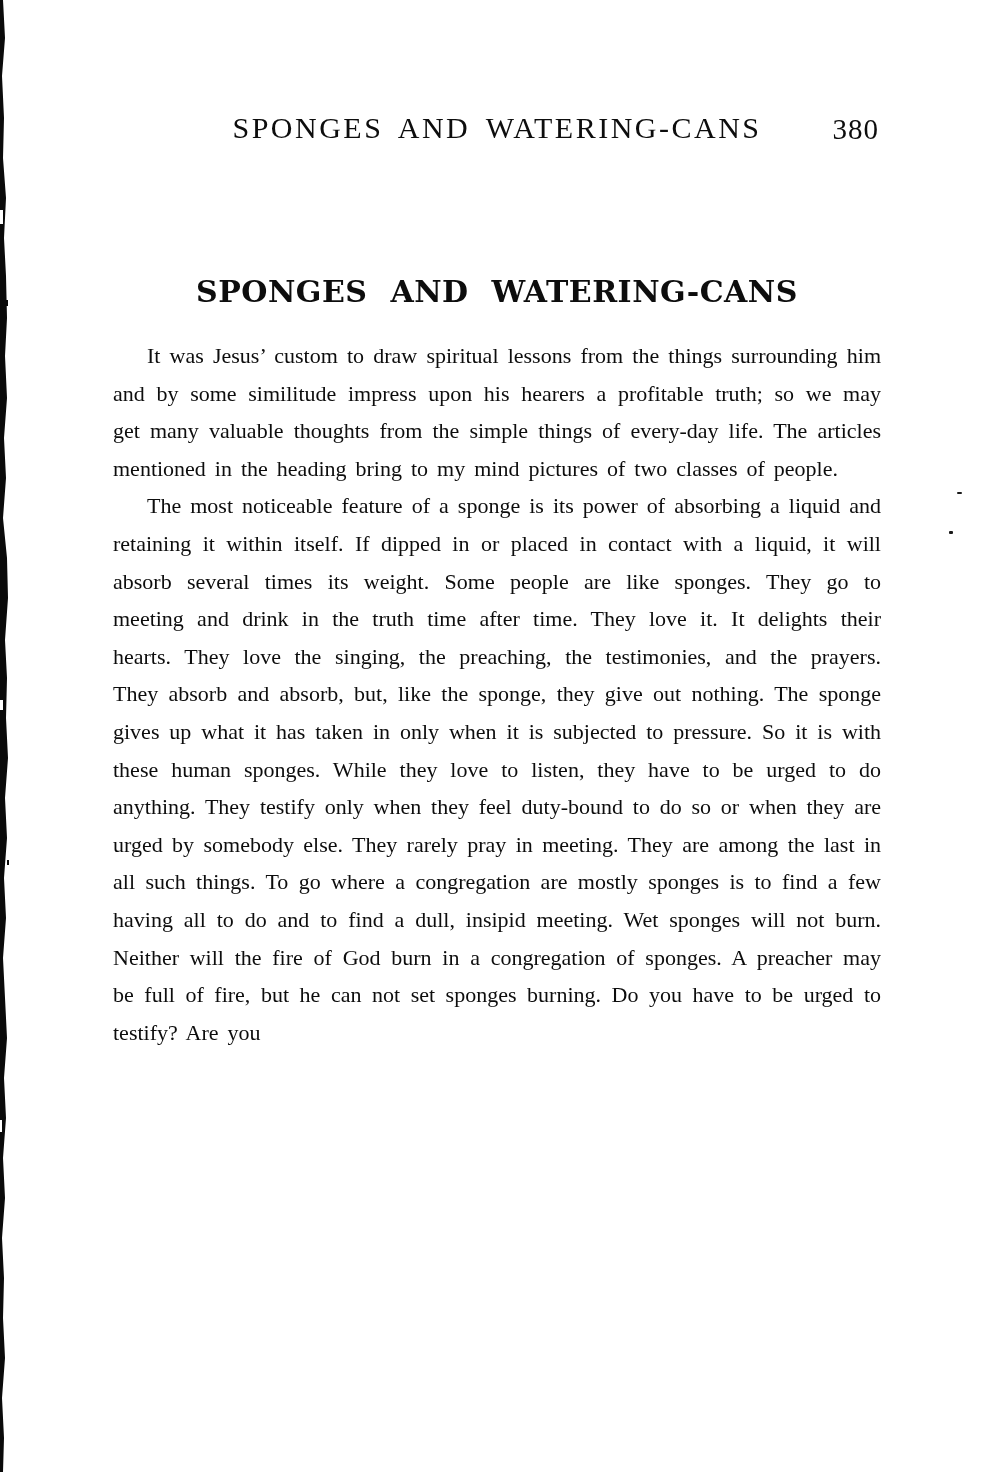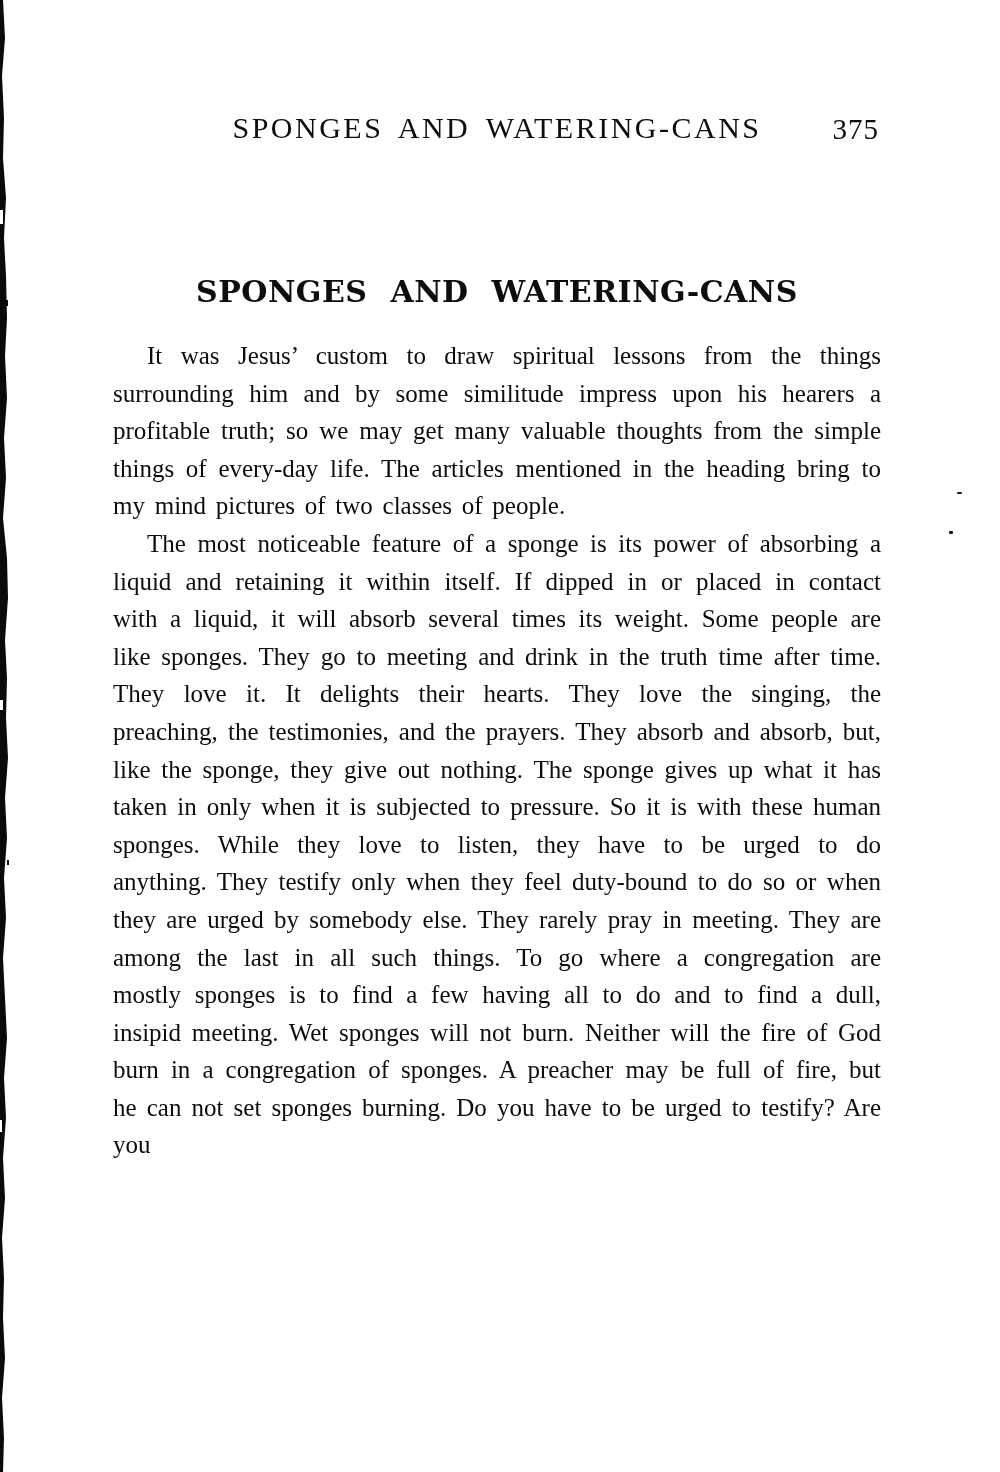--- a/index.html
+++ b/index.html
@@ -69,21 +69,21 @@
     font-size: 30px;
     letter-spacing: 0.5px;
     word-spacing: 12px;
   }
   .body-text {
     position: absolute;
     top: 337px;
     left: 113px;
     width: 768px;
     text-align: justify;
-    font-size: 25px;
+    font-size: 22px;
     line-height: 37.6px;
     word-spacing: 3.5px;
   }
   .para {
     margin: 0;
     text-indent: 34px;
   }
   .speck {
     position: absolute;
     background: #1a1a1a;
@@ -105,21 +105,21 @@
       L0,1472 Z"></path>
     <rect fill="#ffffff" x="0" y="210" width="3" height="14"></rect>
     <rect fill="#ffffff" x="0" y="700" width="3" height="10"></rect>
     <rect fill="#ffffff" x="0" y="1120" width="2" height="12"></rect>
     <rect fill="#0a0a0a" x="6" y="300" width="2" height="6"></rect>
     <rect fill="#0a0a0a" x="7" y="860" width="2" height="5"></rect>
   </svg>
 
   <header class="running-header">
     <span class="rh-title">SPONGES AND WATERING-CANS</span>
-    <span class="rh-page">375</span>
+    <span class="rh-page">380</span>
   </header>
 
 
   <h1 class="chapter-title">SPONGES AND WATERING-CANS</h1>
 
   <div class="body-text">
     <p class="para">It was Jesus’ custom to draw spiritual lessons from the things surrounding him and by some similitude impress upon his hearers a profitable truth; so we may get many valuable thoughts from the simple things of every-day life.  The articles mentioned in the heading bring to my mind pictures of two classes of people.</p>
     <p class="para">The most noticeable feature of a sponge is its power of absorbing a liquid and retaining it within itself.  If dipped in or placed in contact with a liquid, it will absorb several times its weight.  Some people are like sponges.  They go to meeting and drink in the truth time after time.  They love it.  It delights their hearts.  They love the singing, the preaching, the testimonies, and the prayers.  They absorb and absorb, but, like the sponge, they give out nothing.  The sponge gives up what it has taken in only when it is subjected to pressure.  So it is with these human sponges.  While they love to listen, they have to be urged to do anything.  They testify only when they feel duty-bound to do so or when they are urged by somebody else.  They rarely pray in meeting.  They are among the last in all such things.  To go where a congregation are mostly sponges is to find a few having all to do and to find a dull, insipid meeting.  Wet sponges will not burn.  Neither will the fire of God burn in a congregation of sponges.  A preacher may be full of fire, but he can not set sponges burning.  Do you have to be urged to testify?  Are you</p>
   </div>
 

